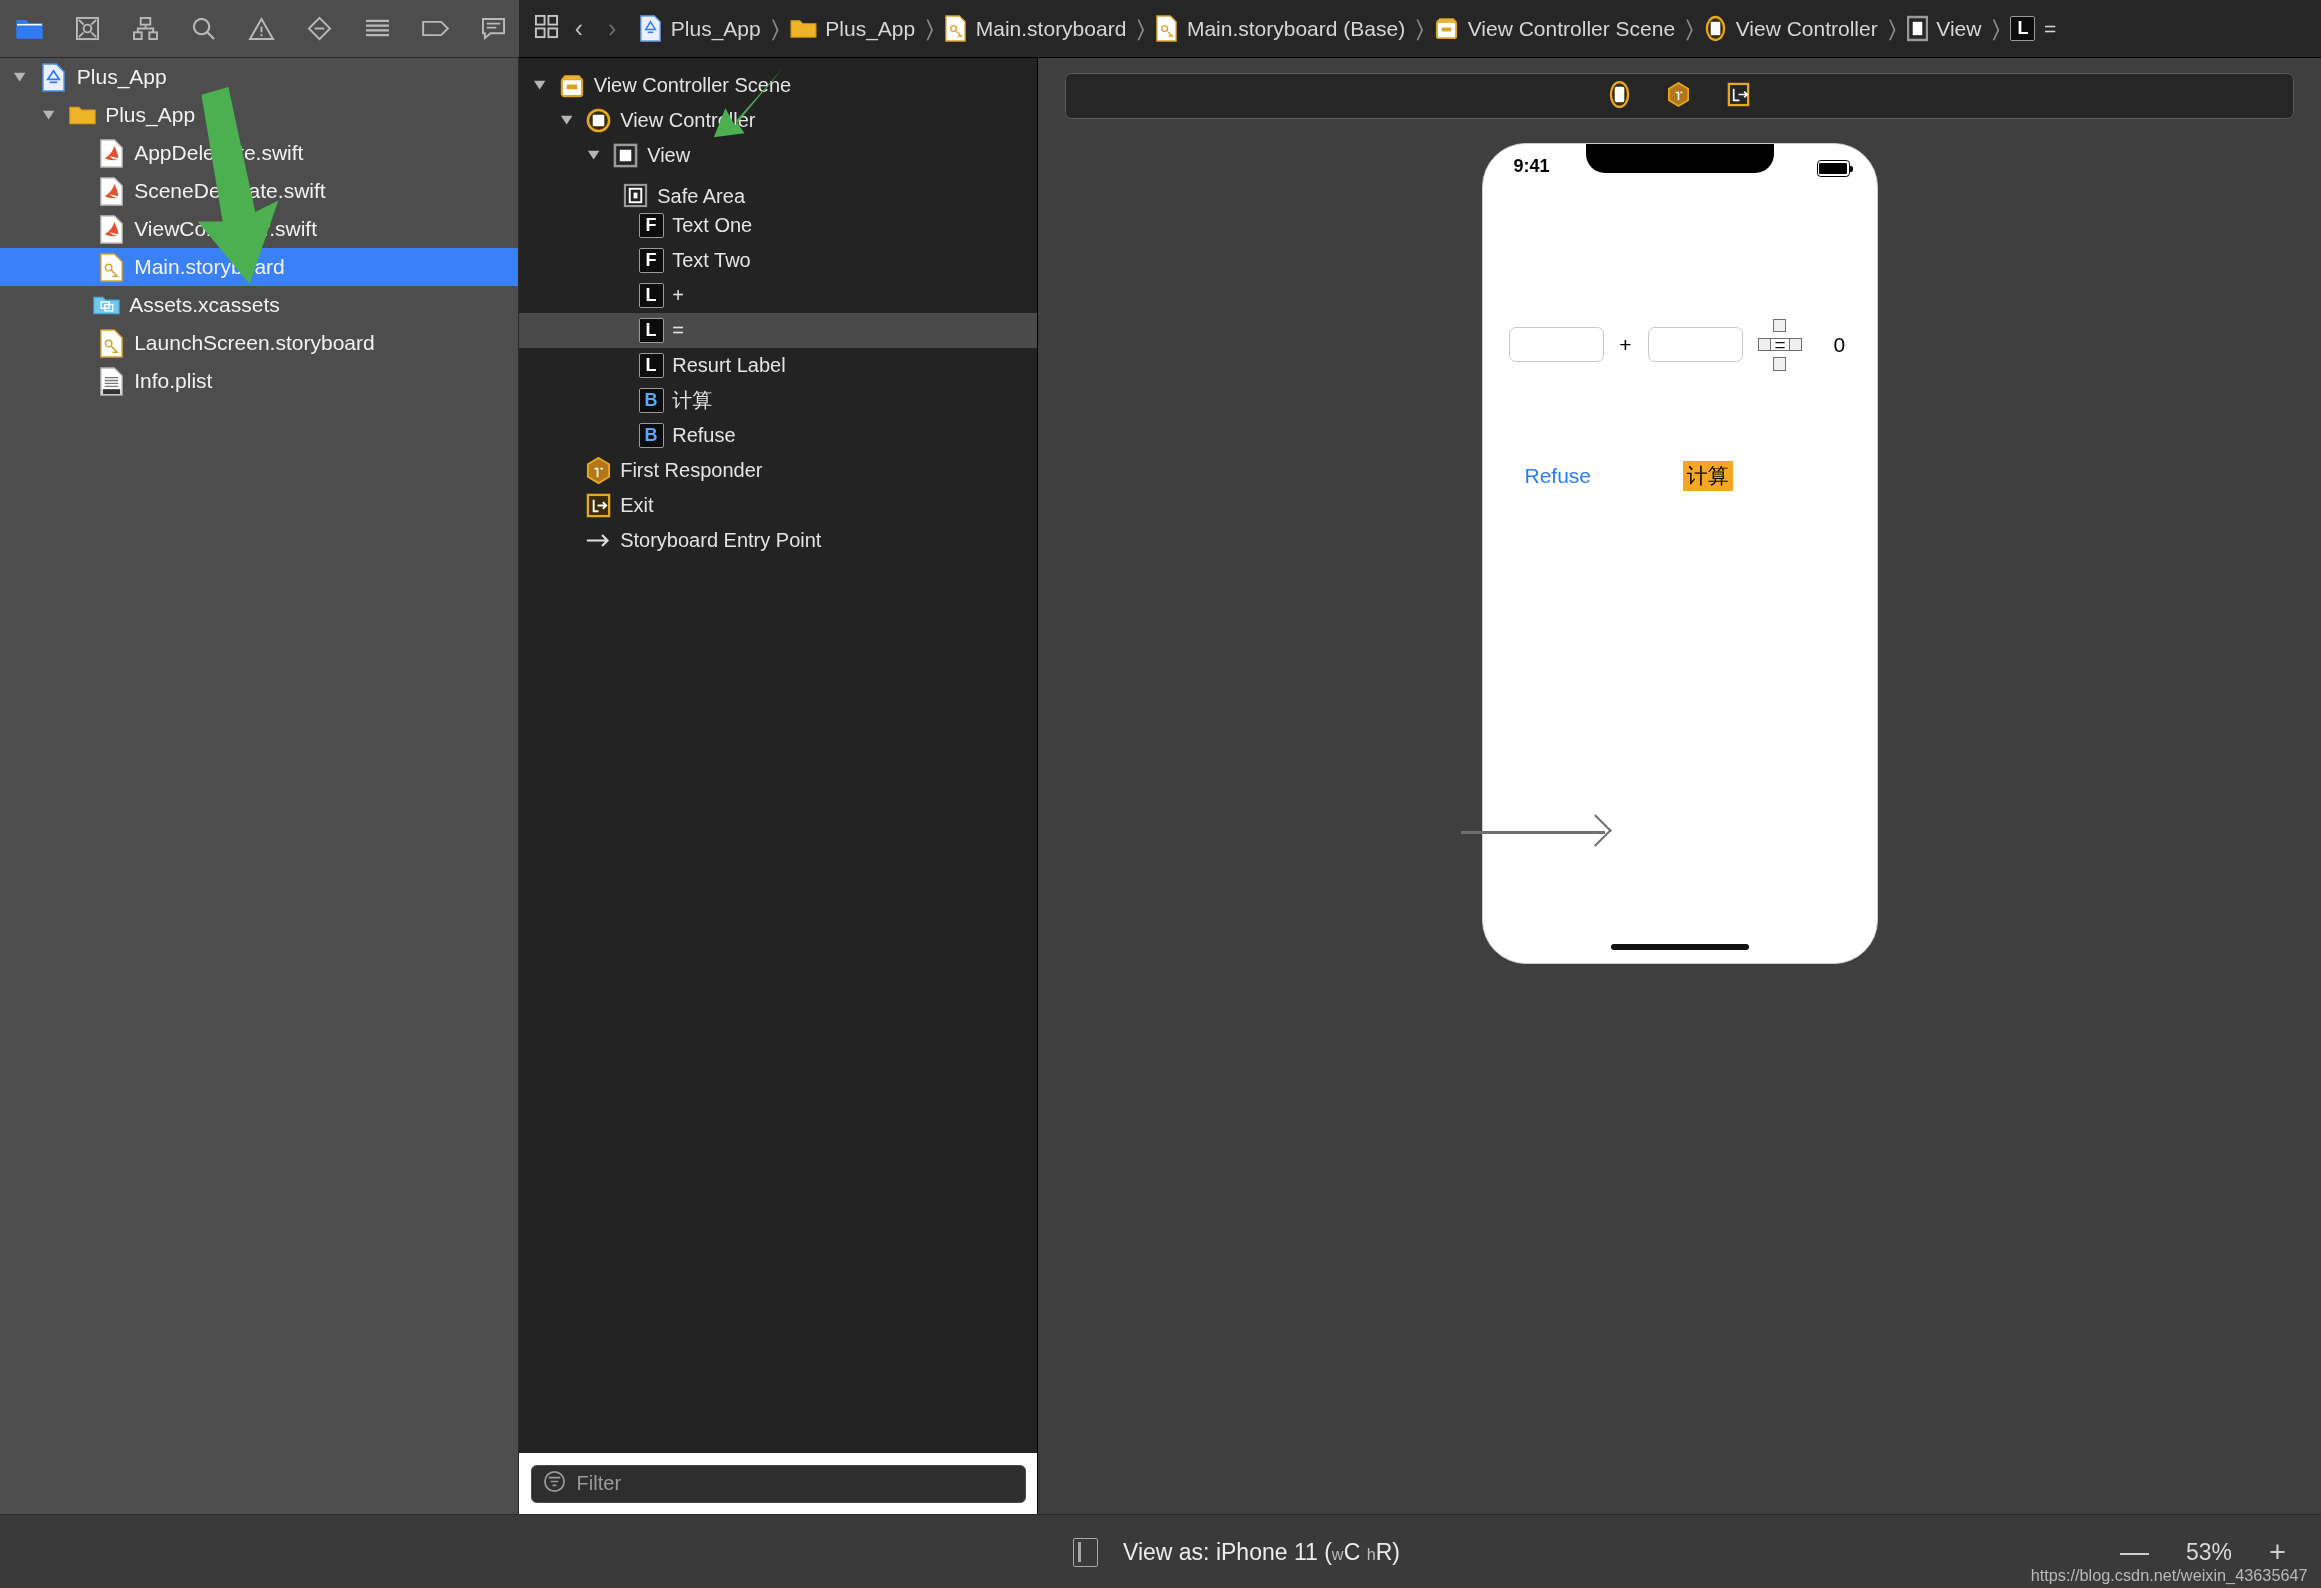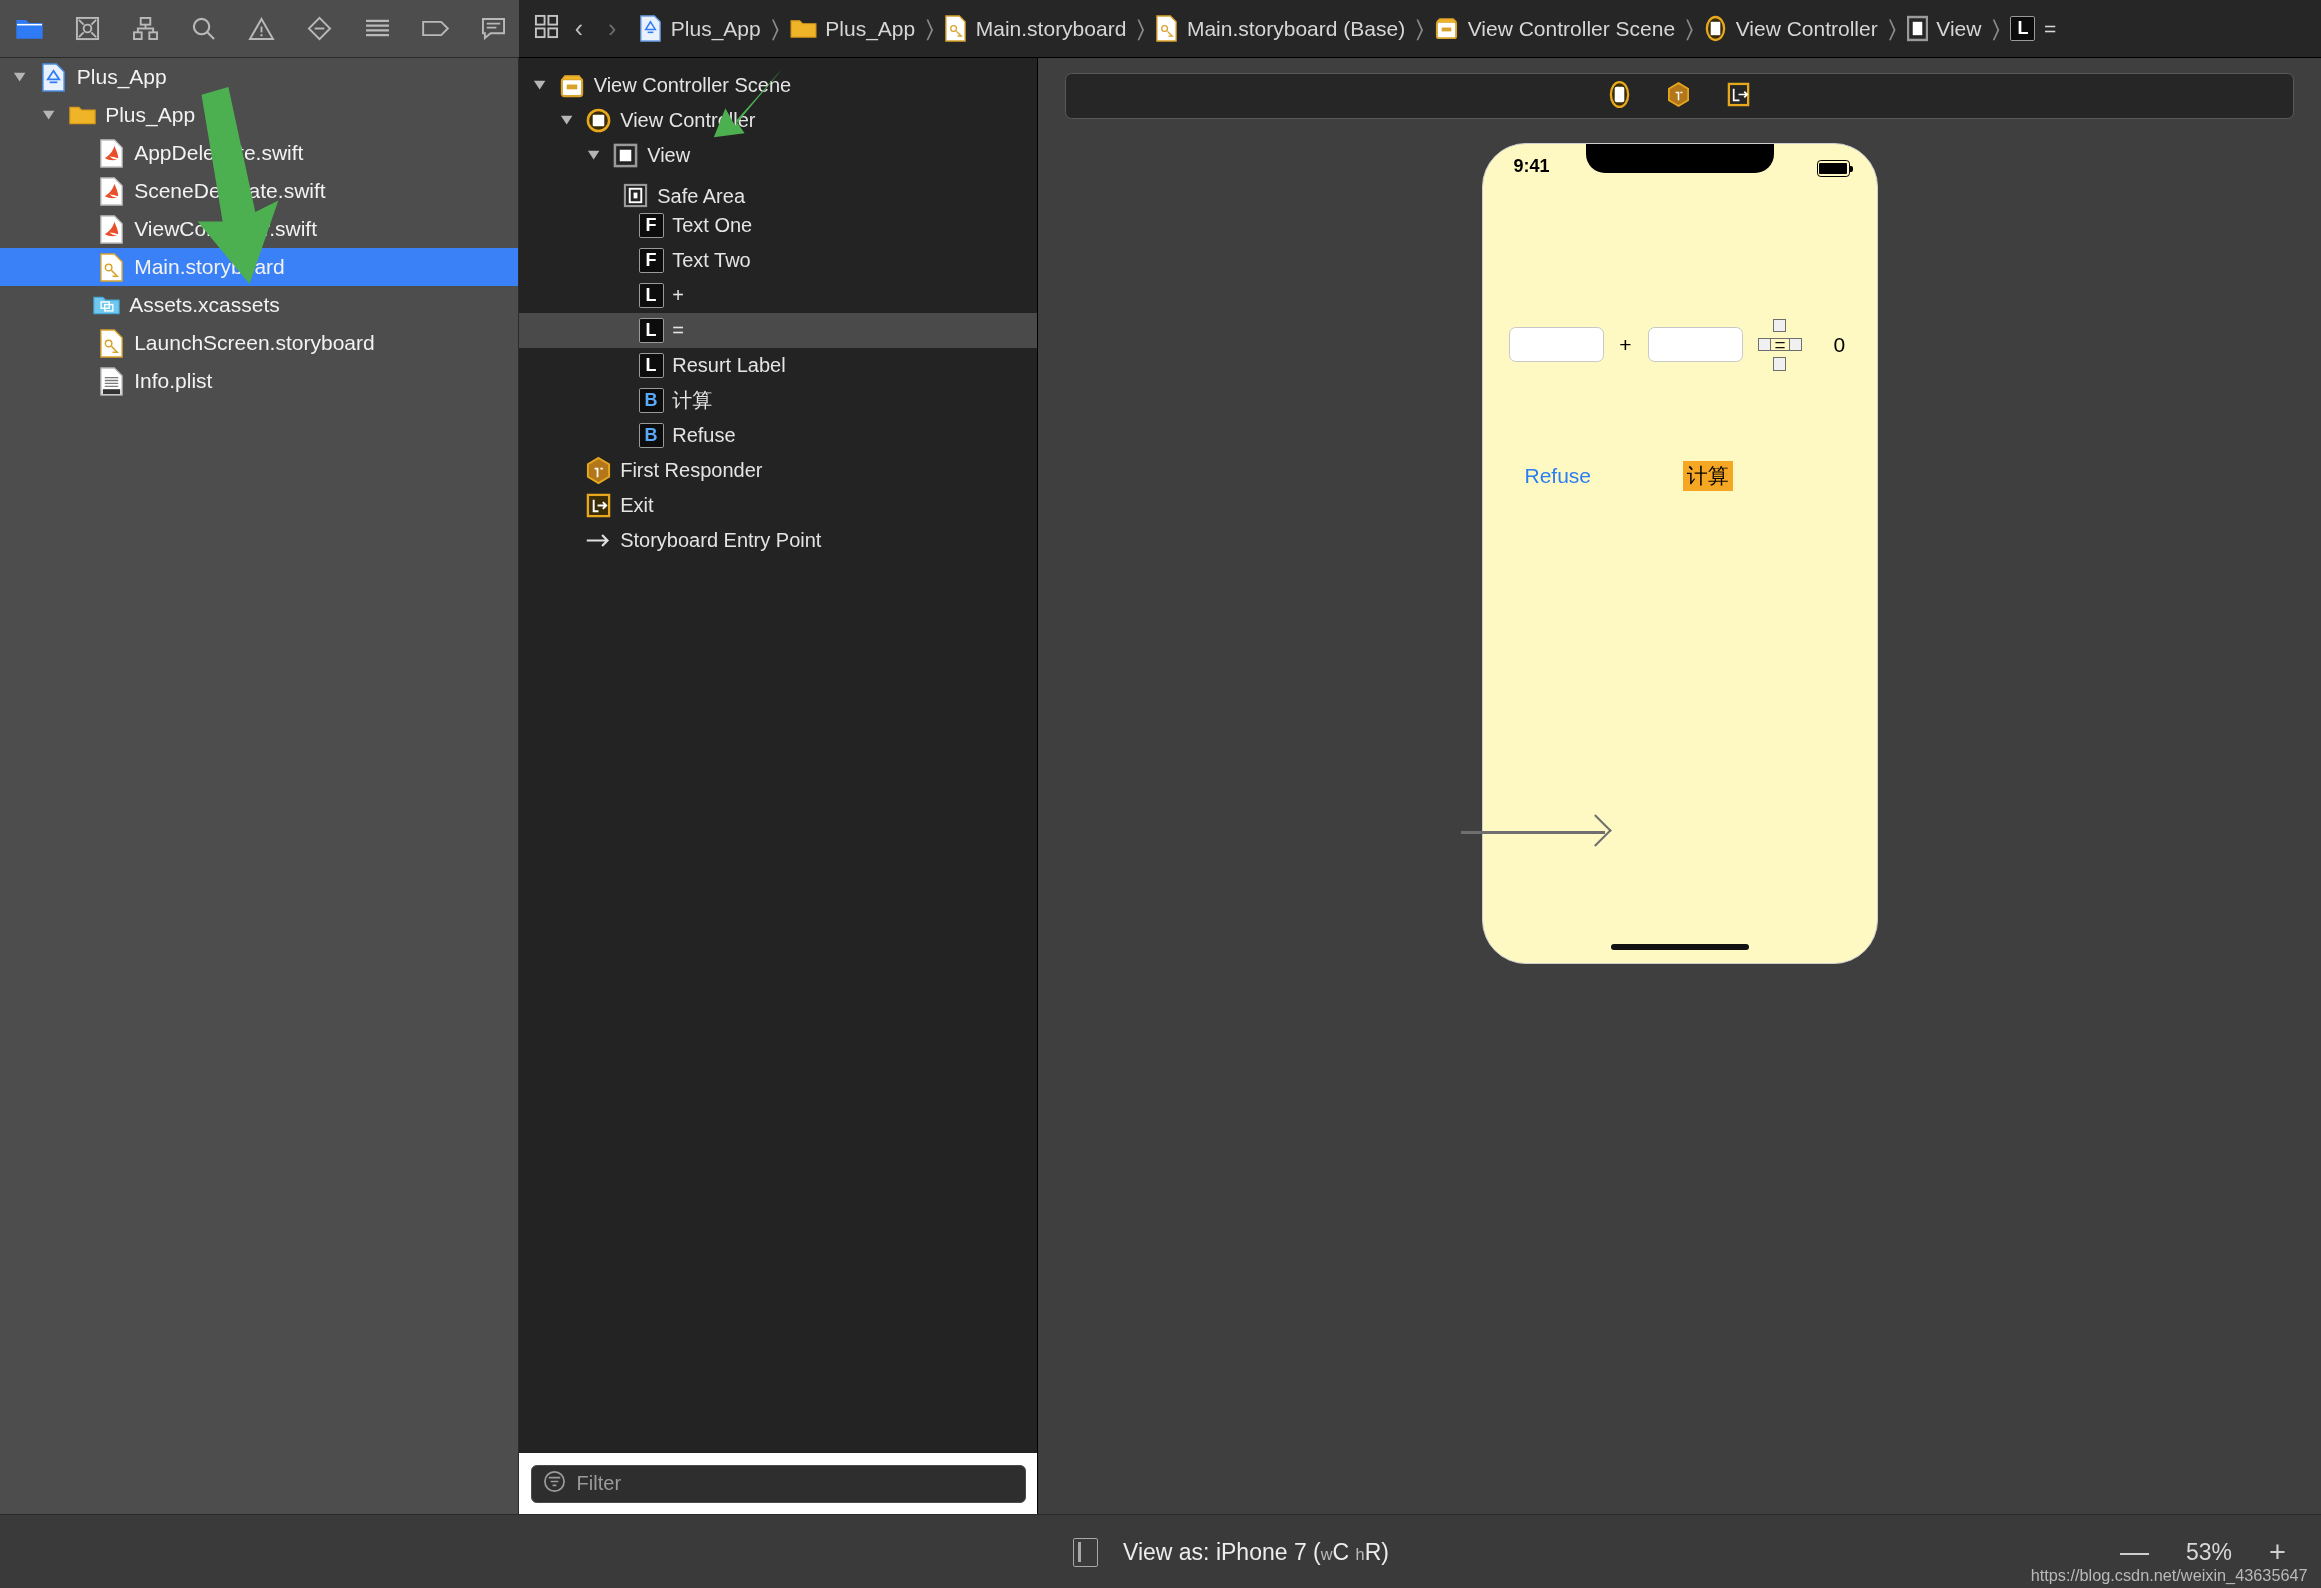--- a/index.html
+++ b/index.html
@@ -94,21 +94,21 @@
   .scene-dock {
     position: absolute; left: 27px; top: 15.4px; right: 27px;
     height: 46px; background: #262626;
     border: 1px solid #5a5a5a; border-radius: 6.7px;
     display: flex; align-items: center; justify-content: center; gap: 35px;
   }
 
   .phone {
     position: absolute; left: 50%; transform: translateX(-50%);
     top: 85px; width: 396px; height: 821px;
-    background: #fef9c3; border-radius: 44px;
+    background: #ffffff; border-radius: 44px;
     border: 1.9px solid #cfcfcf;
     overflow: hidden;
   }
   .notch {
     position: absolute; left: 50%; transform: translateX(-50%); top: 0;
     width: 188px; height: 29px; background: #000;
     border-bottom-left-radius: 19px; border-bottom-right-radius: 19px;
   }
   .statusbar { position: absolute; top: 0; left: 0; right: 0; height: 40px; display: flex; align-items: center; }
   .st-time { position:absolute; left: 31px; top: 11.5px; font-size: 18px; font-weight: 700; color: #000; }
@@ -625,21 +625,21 @@
   </div>
 
   <div class="bottombar">
     <div class="bb-left"></div>
     <div class="bb-outline"></div>
     <div class="bb-canvas">
       <div class="viewas">
         <span class="sq"></span>
         <span>
           <span>View as:</span>
-          <span>iPhone 7</span>
+          <span>iPhone 11</span>
           <span>(<span class="small">w</span><span>C</span>&nbsp;<span class="small">h</span><span>R</span>)</span>
         </span>
       </div>
       <div class="zoomctl">
         <span class="gl">—</span>
         <span>53%</span>
         <span class="gl">+</span>
       </div>
     </div>
     <span class="watermark">https://blog.csdn.net/weixin_43635647</span>

